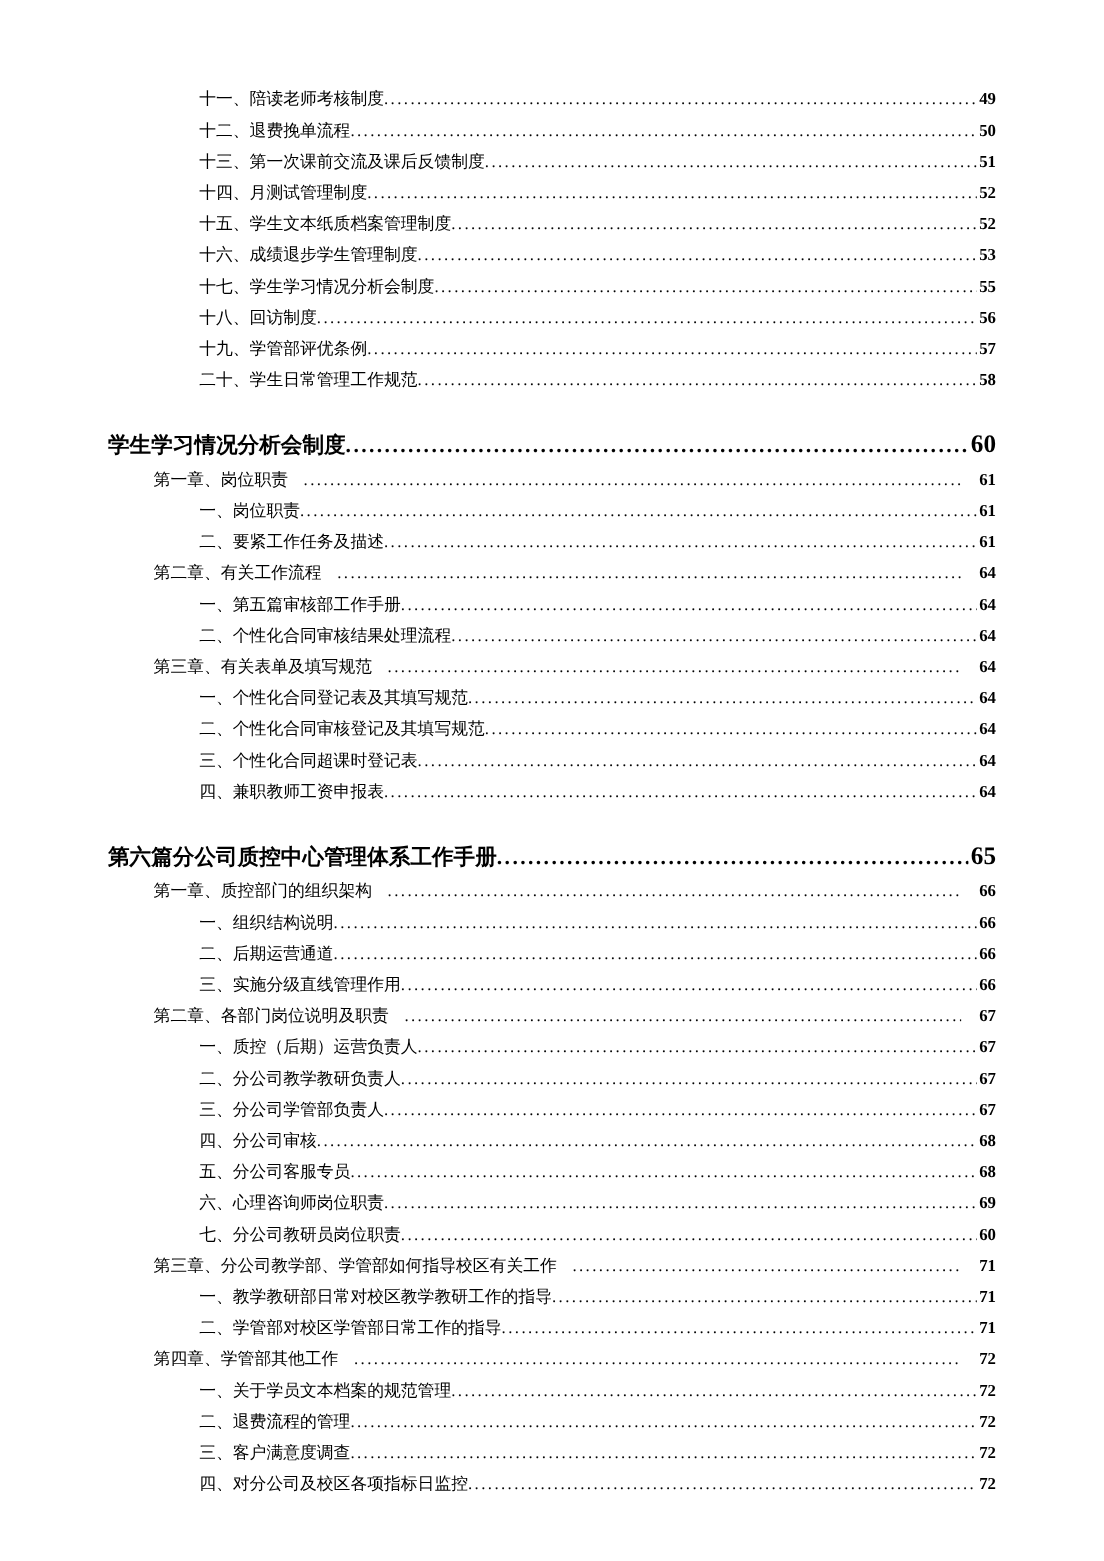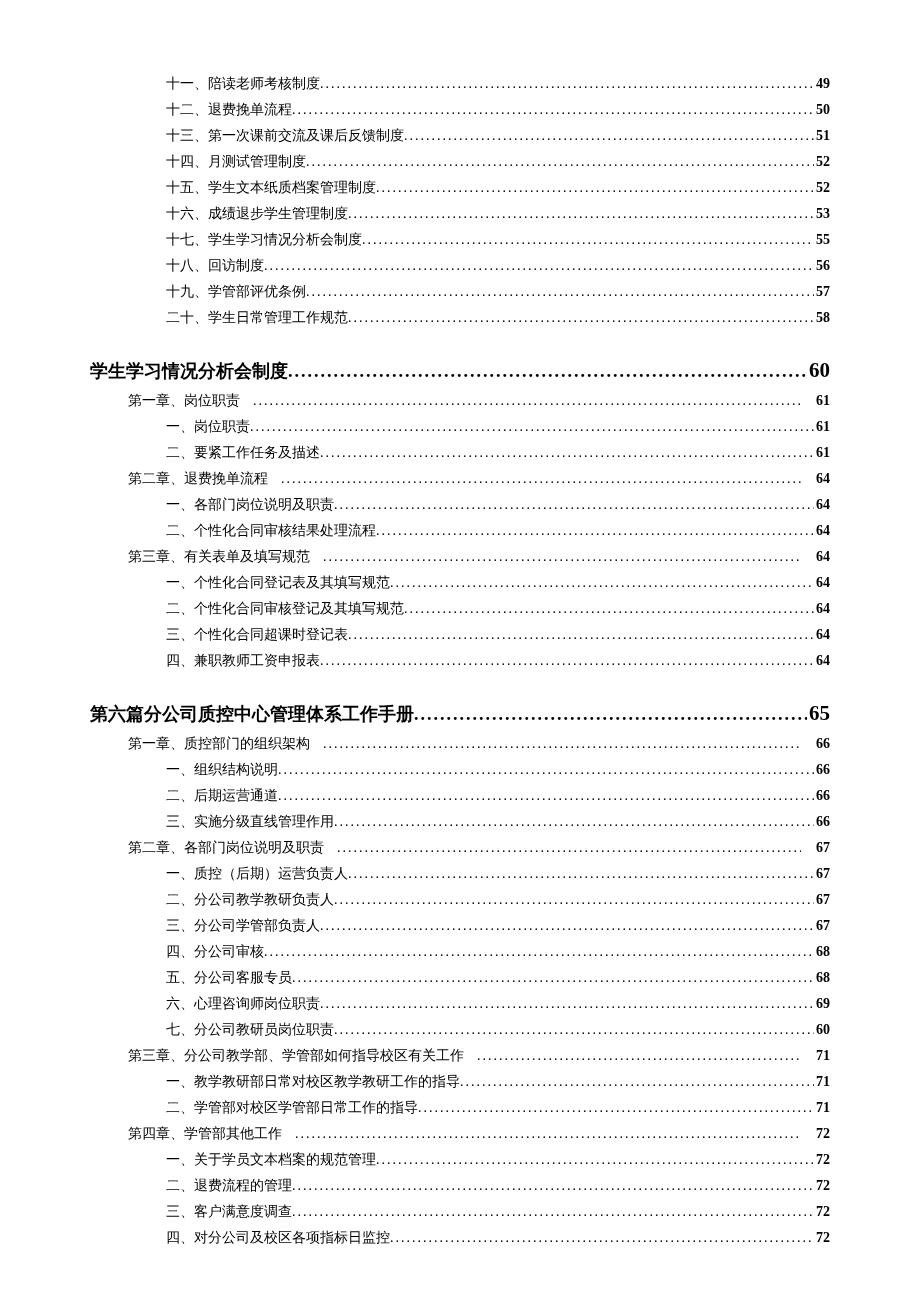--- a/index.html
+++ b/index.html
@@ -129,26 +129,26 @@
       <span class="toc-label">一、岗位职责</span>
       <span class="toc-dots"></span>
       <span class="toc-page">61</span>
     </div>
     <div class="toc-line level-section">
       <span class="toc-label">二、要紧工作任务及描述</span>
       <span class="toc-dots"></span>
       <span class="toc-page">61</span>
     </div>
     <div class="toc-line level-chapter">
-      <span class="toc-label">第二章、退费挽单流程</span>
-      <span class="toc-dots"></span>
-      <span class="toc-page">64</span>
-    </div>
-    <div class="toc-line level-section">
-      <span class="toc-label">一、各部门岗位说明及职责</span>
+      <span class="toc-label">第二章、有关工作流程</span>
+      <span class="toc-dots"></span>
+      <span class="toc-page">64</span>
+    </div>
+    <div class="toc-line level-section">
+      <span class="toc-label">一、第五篇审核部工作手册</span>
       <span class="toc-dots"></span>
       <span class="toc-page">64</span>
     </div>
     <div class="toc-line level-section">
       <span class="toc-label">二、个性化合同审核结果处理流程</span>
       <span class="toc-dots"></span>
       <span class="toc-page">64</span>
     </div>
     <div class="toc-line level-chapter">
       <span class="toc-label">第三章、有关表单及填写规范</span>

